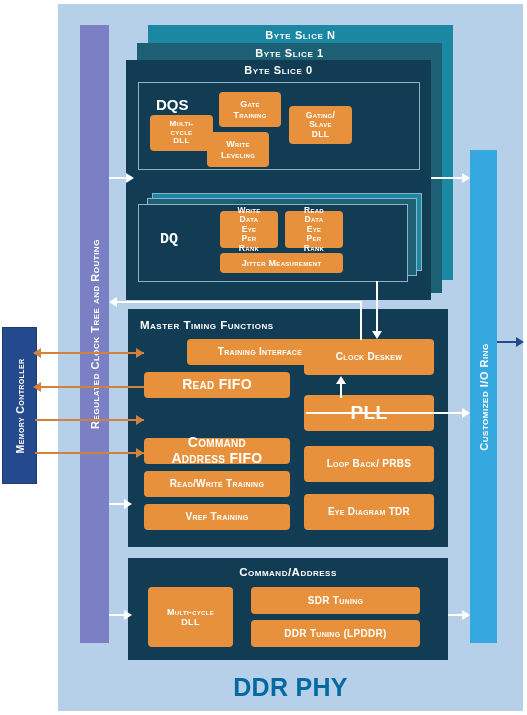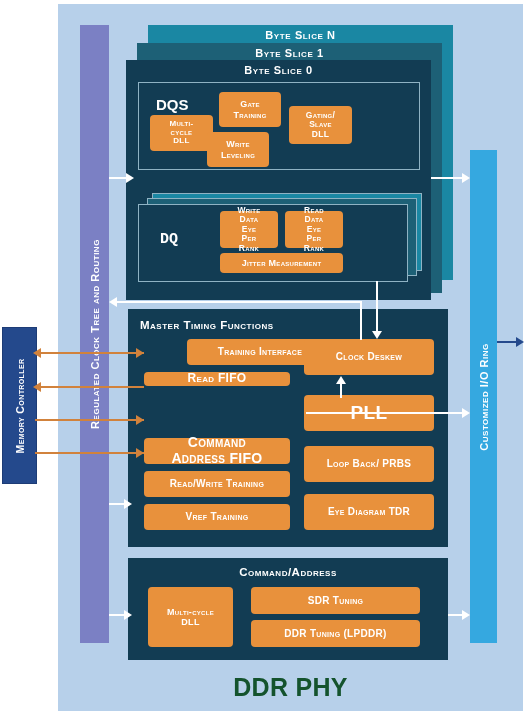--- a/index.html
+++ b/index.html
@@ -15,21 +15,21 @@
   
   .phy-panel{
     position:absolute;
     left:58px;top:4px;width:465px;height:707px;
     background:#b7d0ea;
   }
   .phy-title{
     position:absolute;
     left:58px;top:669px;width:465px;height:36px;
     display:flex;align-items:center;justify-content:center;
-    color:#14532d;font-weight:bold;font-size:25px;letter-spacing:.3px;
+    color:#0369a1;font-weight:bold;font-size:25px;letter-spacing:.3px;
   }
 
   
   .mem-ctrl{
     position:absolute;
     left:2px;top:327px;width:33px;height:155px;
     background:#24498c;
     border:1px solid #1d3c76;
   }
   .mem-ctrl span{
@@ -170,21 +170,21 @@
 
     <div class="obox" style="left:94px;top:151px;width:58px;height:37px;font-size:8.5px;">Write Data Eye Per Rank</div>
     <div class="obox" style="left:159px;top:151px;width:58px;height:37px;font-size:8.5px;">Read Data Eye Per Rank</div>
     <div class="obox" style="left:94px;top:193px;width:123px;height:20px;font-size:9px;">Jitter Measurement</div>
   </div>
 
   <div class="dark-panel mtf-panel">
     <div class="panel-title" style="left:12px;top:10px;">Master Timing Functions</div>
 
     <div class="obox" style="left:16px;top:30px;width:146px;height:26px;font-size:10px;margin-left:43px;">Training Interface</div>
-    <div class="obox" style="left:16px;top:63px;width:146px;height:14px;font-size:12px;">Read FIFO</div>
+    <div class="obox" style="left:16px;top:63px;width:146px;height:26px;font-size:14px;">Read FIFO</div>
     <div class="obox" style="left:16px;top:129px;width:146px;height:26px;font-size:14px;">Command Address FIFO</div>
     <div class="obox" style="left:16px;top:162px;width:146px;height:26px;font-size:10px;">Read/Write Training</div>
     <div class="obox" style="left:16px;top:195px;width:146px;height:26px;font-size:10px;">Vref Training</div>
 
     <div class="obox" style="left:176px;top:30px;width:130px;height:36px;font-size:10px;">Clock Deskew</div>
     <div class="obox plain" style="left:176px;top:86px;width:130px;height:36px;font-size:19px;">PLL</div>
     <div class="obox" style="left:176px;top:137px;width:130px;height:36px;font-size:10px;">Loop Back/ PRBS</div>
     <div class="obox" style="left:176px;top:185px;width:130px;height:36px;font-size:10px;">Eye Diagram TDR</div>
   </div>
 

